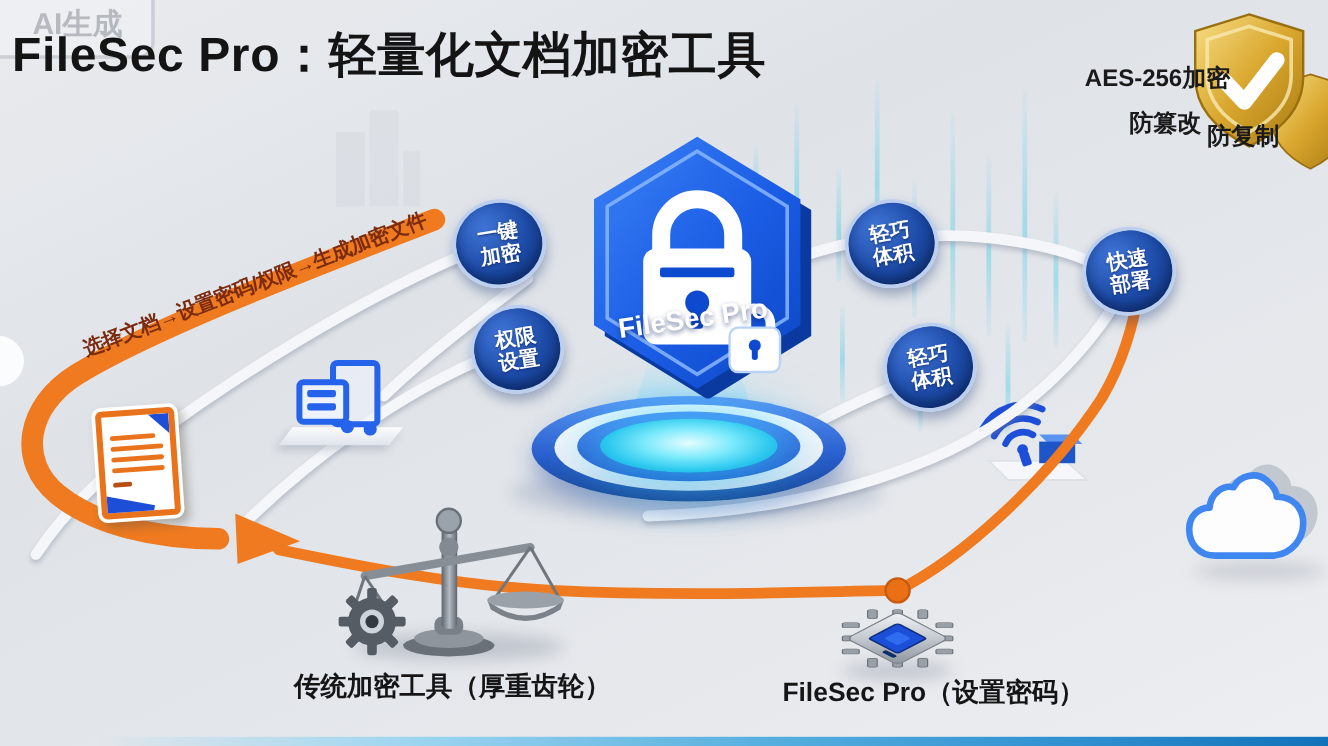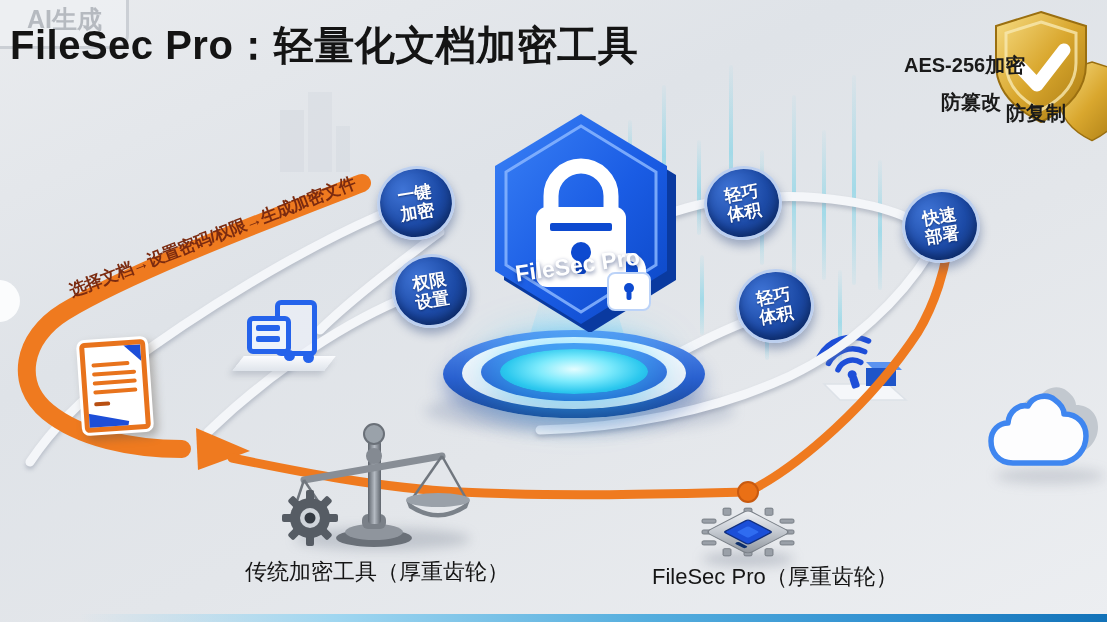--- a/index.html
+++ b/index.html
@@ -14,21 +14,21 @@
   .trust-text{font-weight:bold;color:#1a1a1a;font-size:20px;z-index:9;}
   .badge{width:72px;height:68px;border-radius:50%;z-index:5;
     background:radial-gradient(circle at 35% 28%,#3f74d6 0%,#1c4aa6 55%,#113270 100%);
     border:3px solid #bccfef;box-shadow:0 6px 10px rgba(25,55,115,.35),inset 0 -5px 9px rgba(0,18,60,.45);
     display:flex;flex-direction:column;align-items:center;justify-content:center;
     color:#fff;font-weight:bold;font-size:17px;line-height:1.12;transform:rotate(-9deg);
     text-shadow:0 1px 2px rgba(0,20,70,.55);}
   .ring{border-radius:50%;}
   .workflow-text{left:70px;top:280px;transform:rotate(-21deg);transform-origin:0 50%;
     color:#7b2b10;font-weight:bold;font-size:17px;white-space:nowrap;z-index:7;letter-spacing:-.3px;}
-  .bottom-label{font-size:22px;font-weight:normal;color:#151515;z-index:7;}
+  .bottom-label{font-size:22px;font-weight:bold;color:#151515;z-index:7;}
   .hexlabel{left:495px;top:252px;width:165px;text-align:center;color:#fff;font-weight:bold;
     font-size:23px;transform:rotate(-8deg);z-index:5;text-shadow:0 2px 4px rgba(0,25,90,.55);}
   .dcol{position:absolute;width:4px;border-radius:2px;
     background:linear-gradient(to bottom,rgba(60,200,230,.03),rgba(60,200,230,.38) 55%,rgba(60,200,230,.06));}
   .shadow-ellipse{border-radius:50%;filter:blur(6px);}
 </style>
 </head>
 <body>
 
 <div class="stage">
@@ -280,18 +280,18 @@
       <rect x="-4" y="9" width="8" height="12" rx="2" fill="#1d4ed8" stroke="none"></rect>
     </g>
   </svg>
 
   <svg class="abs" style="left:985px;top:385px;z-index:3;" width="122" height="95" viewBox="0 0 122 95">
     <path d="M24,72 C9,72 2,61 2,50 C2,39 10,32 19,32 C20,20 30,13 39,15 C44,5 58,2 66,9 C73,14 75,20 75,23 C89,23 97,33 97,45 C97,58 88,70 73,72 Z" transform="translate(16,-3)" fill="#c2c8cf"></path>
     <path d="M24,72 C9,72 2,61 2,50 C2,39 10,32 19,32 C20,20 30,13 39,15 C44,5 58,2 66,9 C73,14 75,20 75,23 C89,23 97,33 97,45 C97,58 88,70 73,72 Z" transform="translate(4,6)" fill="#fdfdfe" stroke="#3f86f0" stroke-width="5.5" stroke-linejoin="round"></path>
   </svg>
 
   <div class="abs bottom-label" style="left:245px;top:557px">传统加密工具（厚重齿轮）</div>
-  <div class="abs bottom-label" style="left:652px;top:562px">FileSec Pro（厚重齿轮）</div>
+  <div class="abs bottom-label" style="left:652px;top:562px">FileSec Pro（设置密码）</div>
 
   <div class="abs" style="left:80px;right:0;bottom:0;height:8px;z-index:6;
        background:linear-gradient(90deg,rgba(190,225,245,0) 0%,#9fd6f0 25%,#55aede 55%,#2f8fd0 80%,#1272b8 100%);"></div>
 
 </div>
 
 </body></html>

